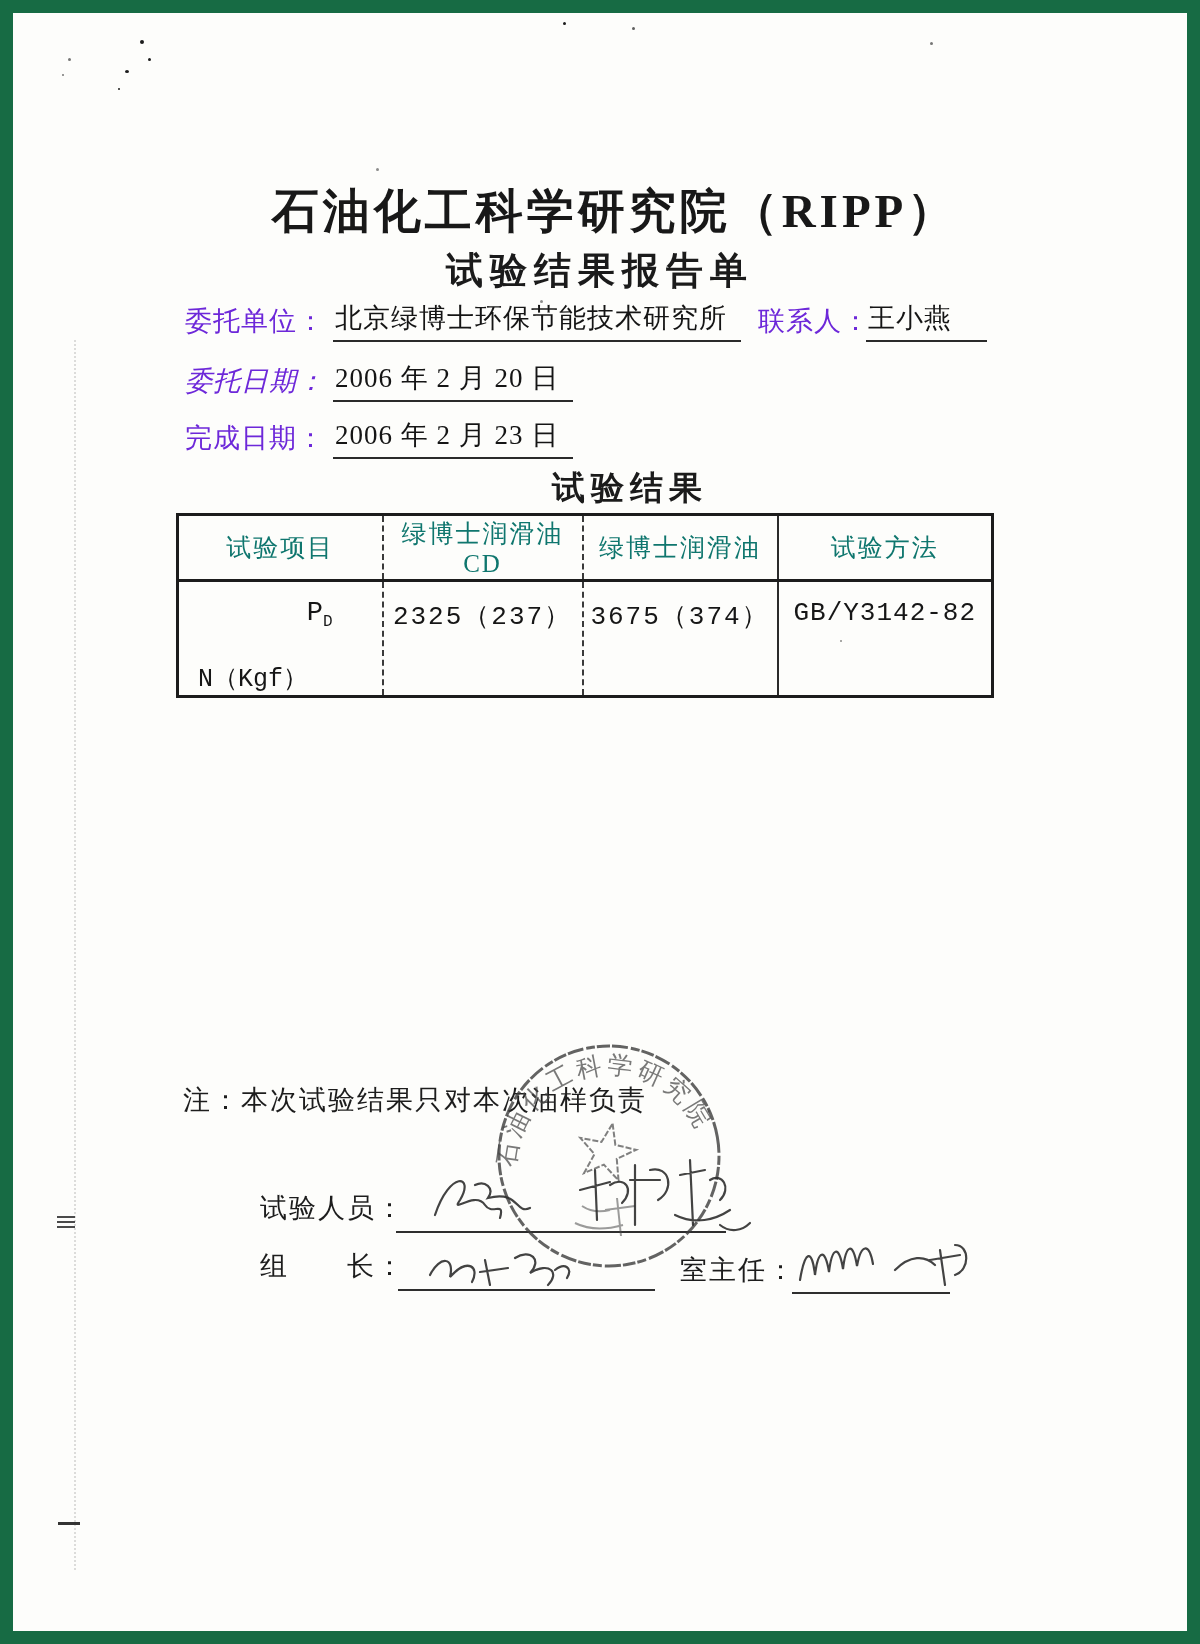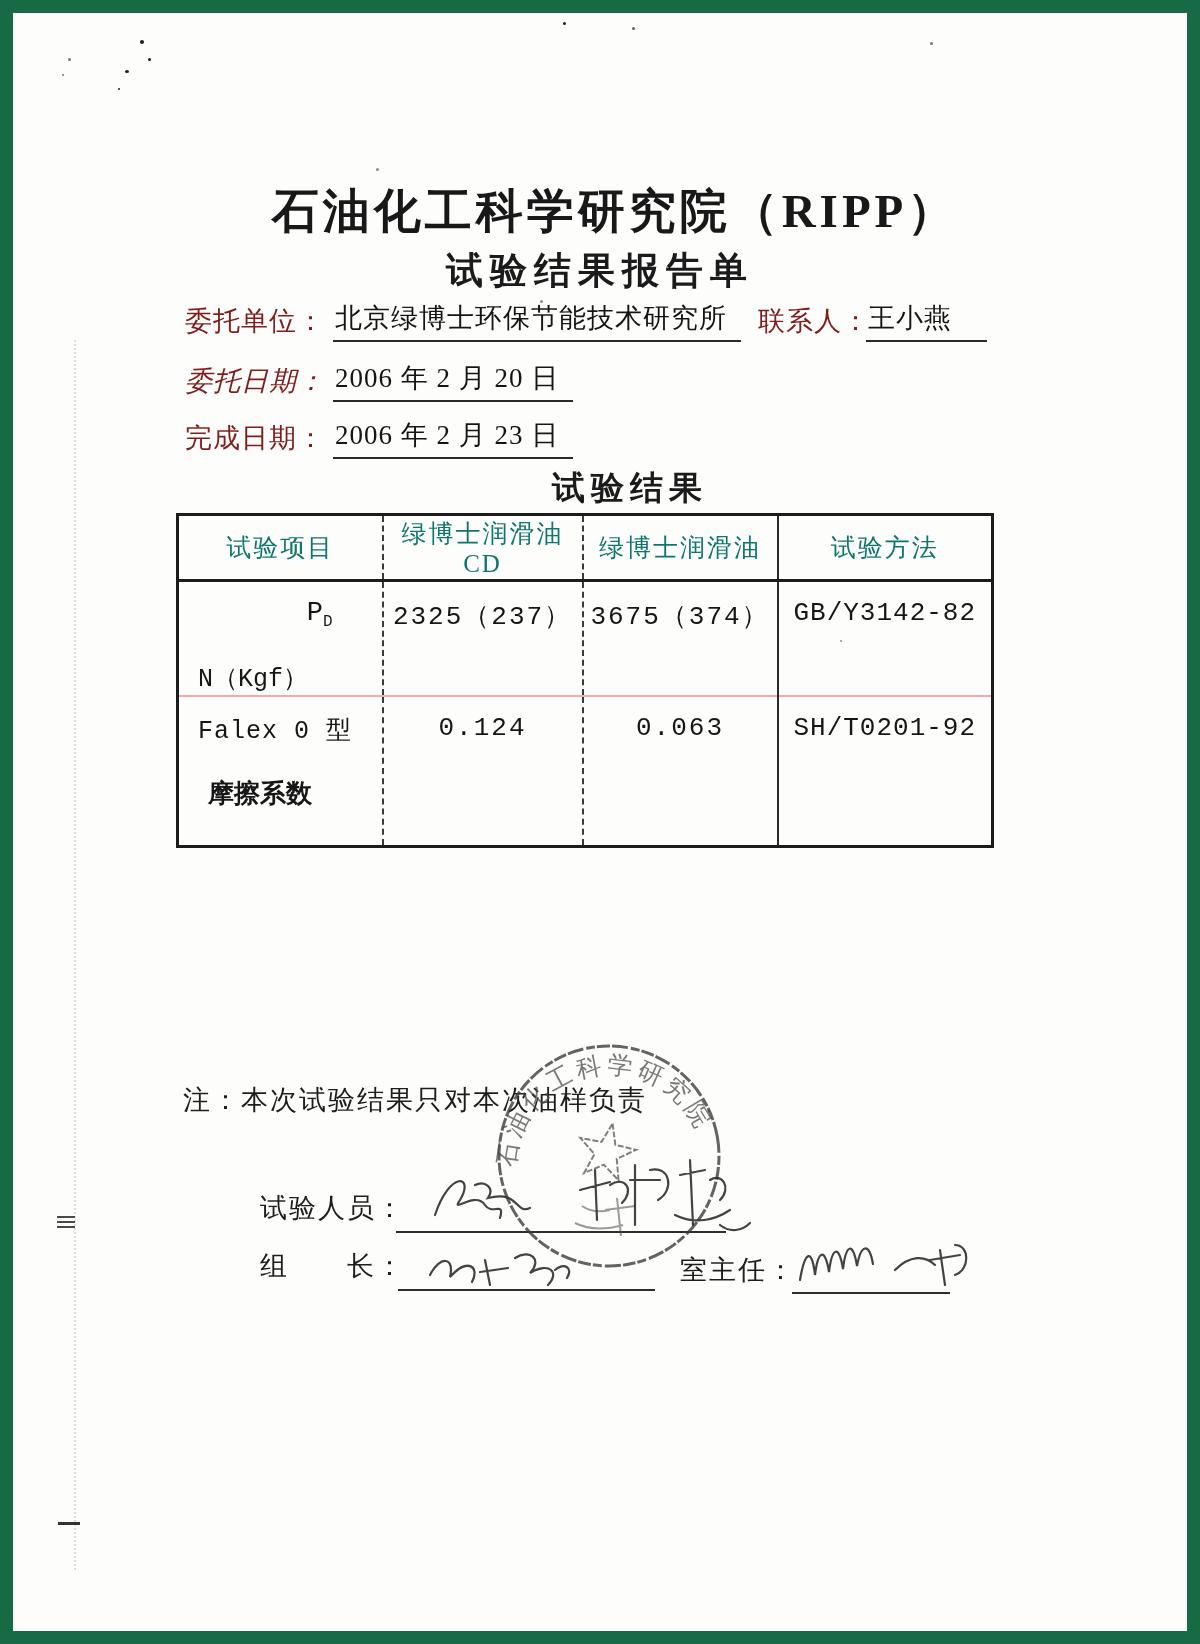--- a/index.html
+++ b/index.html
@@ -13,41 +13,41 @@
   .cn{font-family:"Liberation Serif","DejaVu Serif",serif;}
   .tt{font-family:"Liberation Mono","DejaVu Sans Mono",monospace;}
   .doc-title{
     left:0;top:180px;width:1230px;text-align:center;
     font-size:47px;font-weight:bold;letter-spacing:4px;color:#181818;
   }
   .doc-subtitle{
     left:0;top:246px;width:1200px;text-align:center;
     font-size:37px;font-weight:bold;letter-spacing:7px;color:#1b1b1b;
   }
-  .lbl{font-size:27px;color:#7f1d1d;letter-spacing:1px;white-space:nowrap;}
+  .lbl{font-size:27px;color:#6d28d9;letter-spacing:1px;white-space:nowrap;}
   .uval{
     font-size:27px;color:#151515;letter-spacing:1px;white-space:nowrap;
     border-bottom:2px solid #2a2a2a;padding:0 14px 4px 2px;
   }
   .section-title{
     left:30px;top:466px;width:1200px;text-align:center;
     font-size:33px;font-weight:bold;letter-spacing:6px;color:#1b1b1b;
   }
   table.results{
     position:absolute;left:176px;top:513px;width:815px;
     border-collapse:collapse;table-layout:fixed;
     border:3px solid #1c1c1c;
   }
   table.results th{
     font-size:25px;font-weight:normal;letter-spacing:2px;color:#0f766e;
     border-bottom:3px solid #1c1c1c;height:50px;text-align:center;vertical-align:middle;
   }
   table.results td{
     vertical-align:top;padding-top:16px;font-size:26px;color:#161616;
-    border-top:2px solid #fca5a5;
+    border-top:2px solid #84cc16;
   }
   .vd1{border-right:2px dashed #3a3a3a;}
   .vd2{border-right:2px dashed #3a3a3a;}
   .vd3{border-right:2px solid #2a2a2a;}
   td.val{text-align:center;letter-spacing:2px;}
   td.method{text-align:center;letter-spacing:1px;font-size:24px;}
   .cell-line2{margin-top:30px;}
   .psub{font-size:16px;vertical-align:-6px;font-family:"Liberation Mono","DejaVu Sans Mono",monospace;}
   .dsym{font-size:31px;font-family:"Liberation Mono","DejaVu Sans Mono",monospace;}
   .dstack{display:inline-flex;flex-direction:column;font-size:14px;line-height:1.05;
@@ -126,29 +126,20 @@
     <td class="vd1 tt">
       <div style="text-align:right;padding-right:48px;font-size:27px;"><span>P</span><span class="psub">D</span></div>
       <div class="cell-line2" style="padding-left:18px;font-size:25px;">N（Kgf）</div>
     </td>
     <td class="vd2 val tt">2325（237）</td>
     <td class="vd3 val tt">3675（374）</td>
     <td class="method tt">GB/Y3142-82</td>
   </tr>
 
 
-  <tr style="height:150px;">
-    <td class="vd1">
-      <div class="tt" style="padding-left:18px;font-size:25px;letter-spacing:1px;">Falex 0 型</div>
-      <div class="cell-line2 cn" style="padding-left:28px;font-weight:bold;">摩擦系数</div>
-    </td>
-    <td class="vd2 val tt">0.124</td>
-    <td class="vd3 val tt">0.063</td>
-    <td class="method tt">SH/T0201-92</td>
-  </tr>
 </tbody>
   </table>
 
 <div class="abs note-line cn">注：本次试验结果只对本次油样负责</div>
 
 <div class="sig-rule" style="left:396px;top:1231px;width:330px;"></div>
 <div class="sig-rule" style="left:398px;top:1289px;width:257px;"></div>
 <div class="sig-rule" style="left:792px;top:1292px;width:158px;"></div>
 
 <svg class="abs" style="left:487px;top:1038px;" width="250" height="250" viewBox="0 0 250 250">

